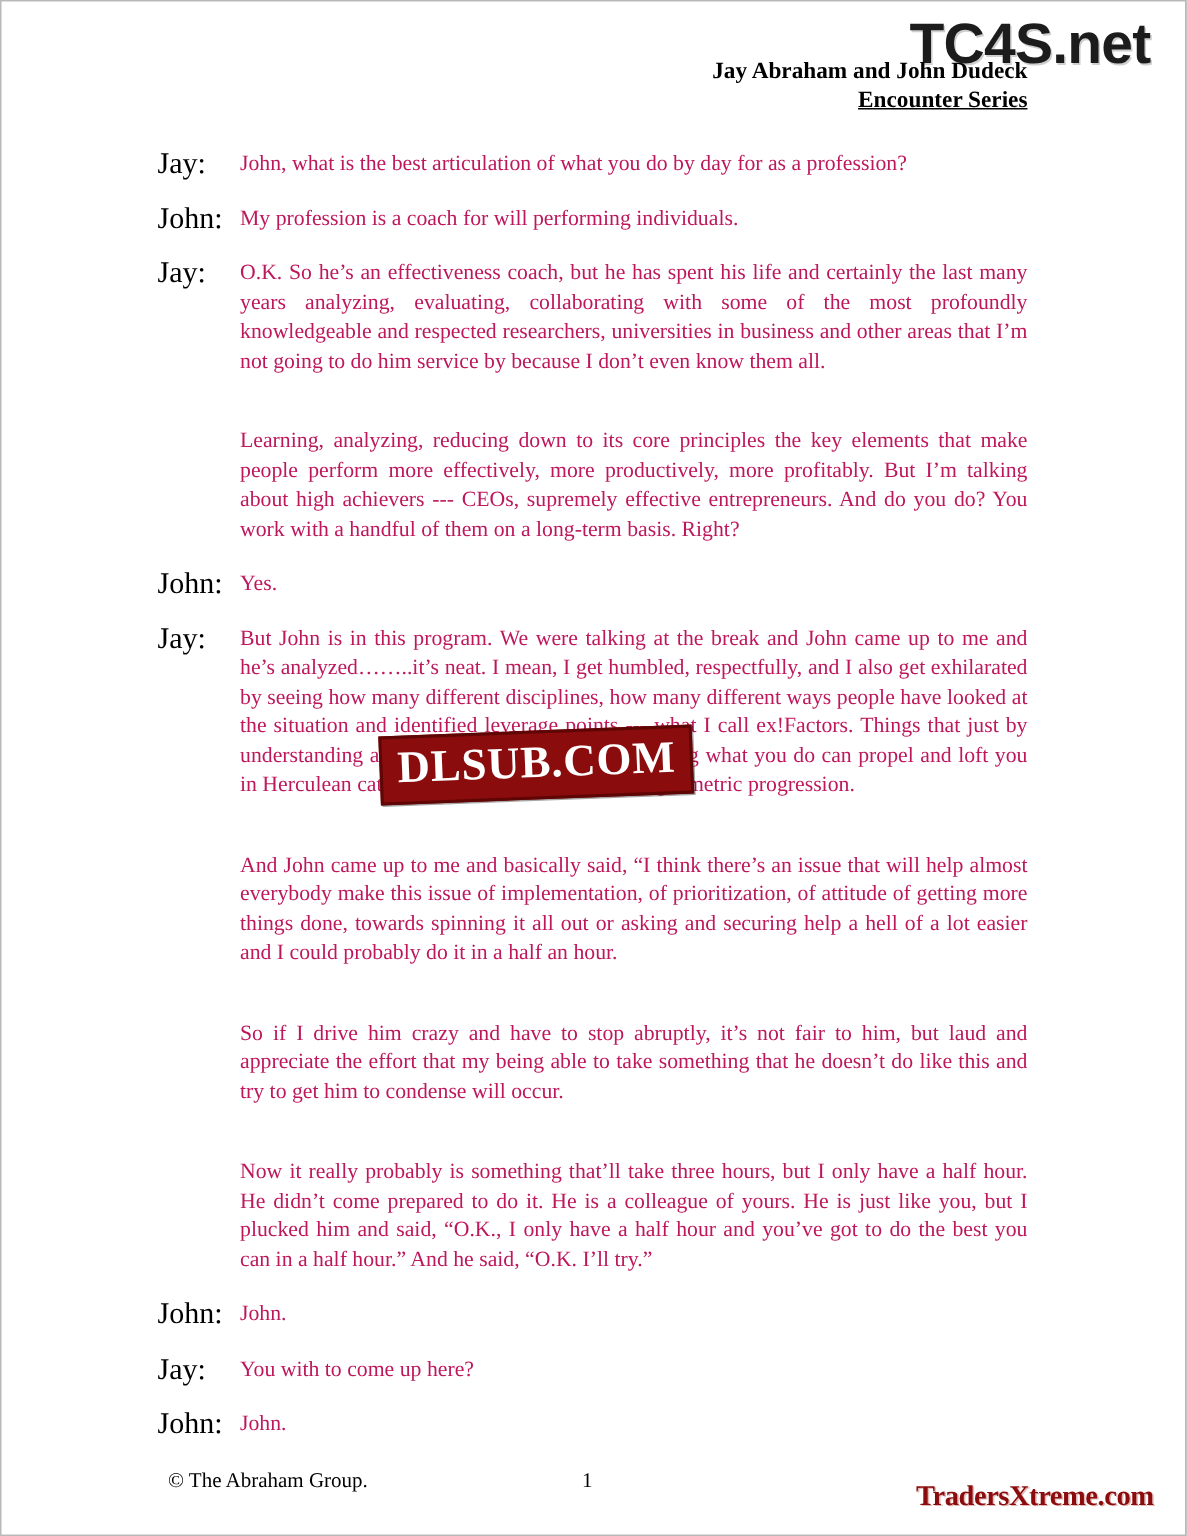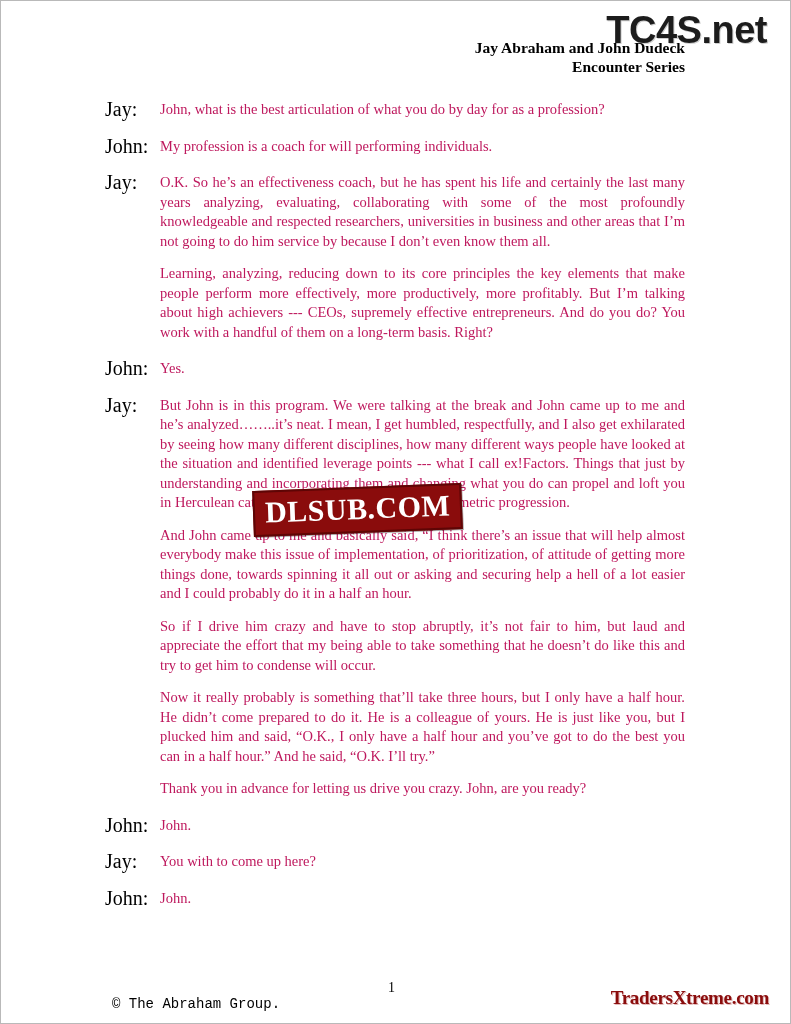--- a/index.html
+++ b/index.html
@@ -34,21 +34,21 @@
     width: 580px;
   }
   .doc-title {
     text-align: right;
     font-weight: bold;
     font-size: 15.5px;
     line-height: 19px;
     margin: 0 0 0 0;
     color: #000;
   }
-  .doc-title .line2 { display: block; }
+  .doc-title .line2 { display: block; text-decoration: underline; }
 
   .qa {
     display: flex;
     margin-top: 17px;
   }
   .qa .speaker {
     width: 55px;
     flex: 0 0 55px;
     font-size: 20px;
     line-height: 19.5px;
@@ -59,37 +59,36 @@
     font-size: 14.5px;
     line-height: 19.5px;
     text-align: justify;
     color: #be185d;
     hyphens: none;
   }
   .qa .body p {
     margin: 0;
   }
   .qa .body p + p {
-    margin-top: 13px;
+    margin-top: 34px;
   }
 
   
   .footer {
     position: absolute;
     left: 105px;
     bottom: 44px;
     width: 580px;
     font-size: 14px;
     color: #000;
   }
   .footer .copy {
     position: absolute;
     left: 7px;
-    top: 16px;
-    font-family: Liberation Mono, monospace;
+    top: 0;
   }
   .footer .pageno {
     position: absolute;
     left: 283px;
     top: 0;
   }
 
   
   .wm-tc4s {
     position: absolute;
@@ -176,21 +175,20 @@
       </div>
     </div>
 
     <div class="qa">
       <div class="speaker">Jay:</div>
       <div class="body">
         <p>But John is in this program.  We were talking at the break and John came up to me and he’s analyzed……..it’s neat.  I mean, I get humbled, respectfully, and I also get exhilarated by seeing how many different disciplines, how many different ways people have looked at the situation and identified leverage points --- what I call ex!Factors.  Things that just by understanding and incorporating them and changing what you do can propel and loft you in Herculean catapults upward and upward to a geometric progression.</p>
         <p>And John came up to me and basically said, “I think there’s an issue that will help almost everybody make this issue of implementation, of prioritization, of attitude of getting more things done, towards spinning it all out or asking and securing help a hell of a lot easier and I could probably do it in a half an hour.</p>
         <p>So if I drive him crazy and have to stop abruptly, it’s not fair to him, but laud and appreciate the effort that my being able to take something that he doesn’t do like this and try to get him to condense will occur.</p>
         <p>Now it really probably is something that’ll take three hours, but I only have a half hour.  He didn’t come prepared to do it.  He is a colleague of yours.  He is just like you, but I plucked him and said, “O.K., I only have a half hour and you’ve got to do the best you can in a half hour.”  And he said, “O.K.  I’ll try.”</p>
-        <p>Thank you in advance for letting us drive you crazy.  John, are you ready?</p>
       </div>
     </div>
 
     <div class="qa">
       <div class="speaker">John:</div>
       <div class="body">
         <p>John.</p>
       </div>
     </div>
 

